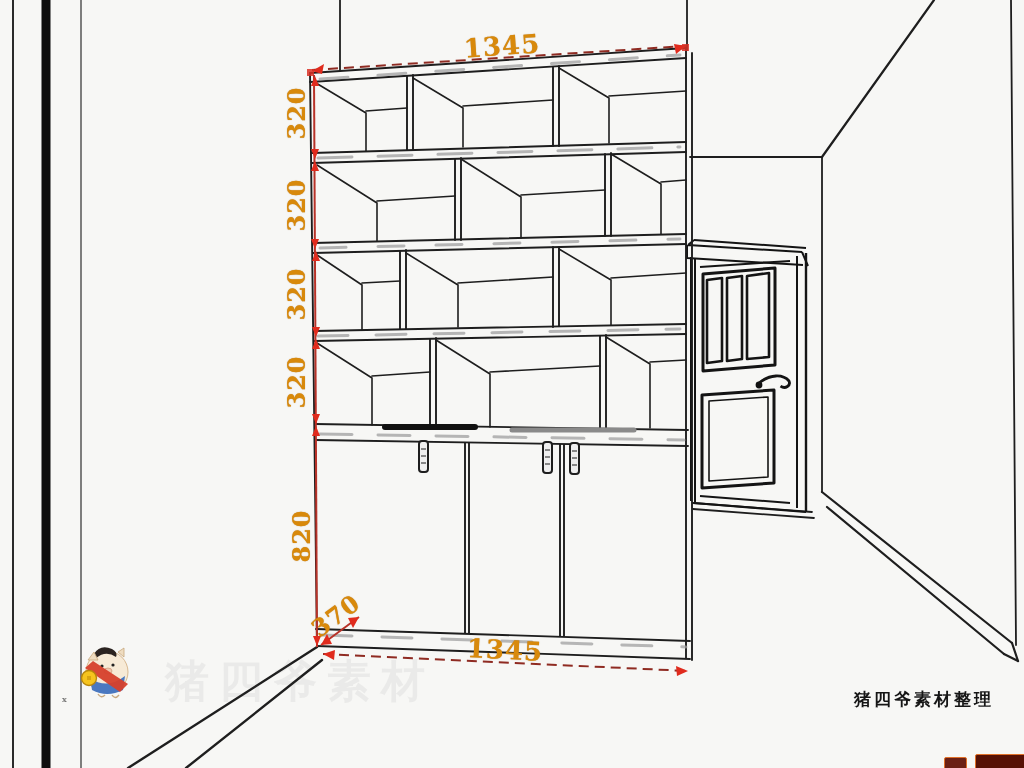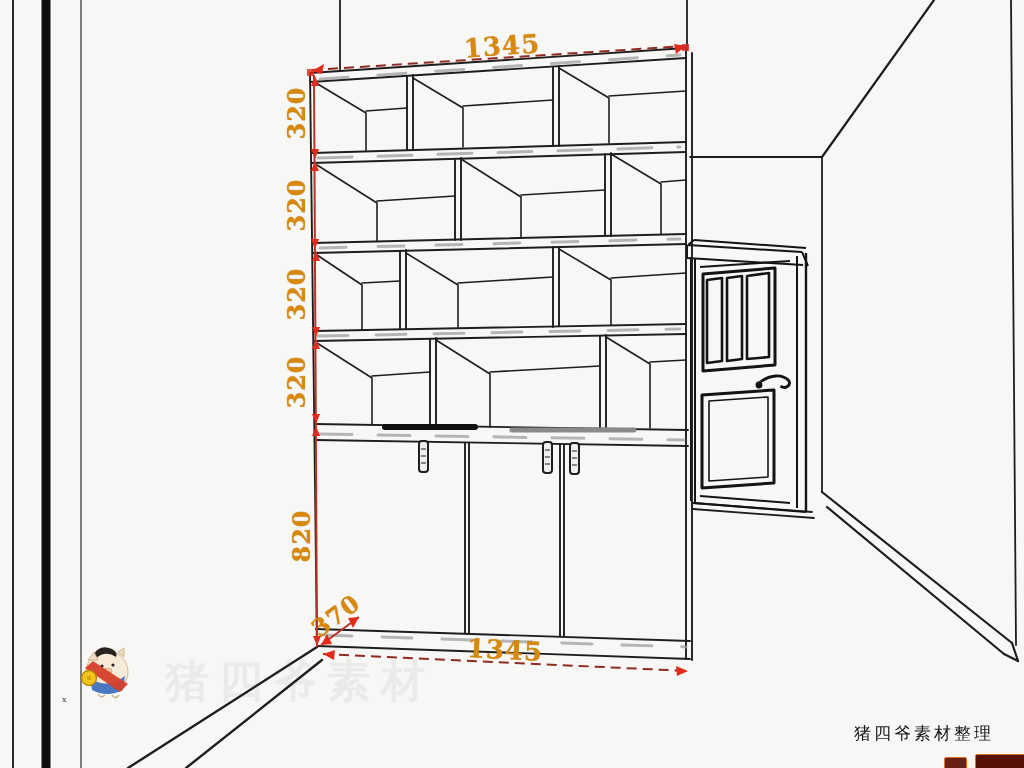--- a/index.html
+++ b/index.html
@@ -10,22 +10,22 @@
   }
   svg{position:absolute;left:0;top:0;}
   .dim-label{
     position:absolute;font-family:"DejaVu Serif", serif;font-weight:bold;
     color:#d8890b;font-size:24px;letter-spacing:1px;line-height:1;
     text-shadow:0 0 1px rgba(140,80,0,.55);white-space:nowrap;
     transform:translate(-50%,-50%);
   }
   .dim-label.big{font-size:26px;}
   .credit{
-    position:absolute;right:30px;top:722px;color:#161616;
-    font-size:17px;font-weight:normal;letter-spacing:3px;
+    position:absolute;right:30px;top:688px;color:#161616;
+    font-size:17px;font-weight:bold;letter-spacing:3px;
     font-family:"DejaVu Serif", serif;white-space:nowrap;
   }
   .wm-text{
     position:absolute;left:138px;top:652px;font-size:44px;font-weight:bold;
     color:#555;opacity:.07;letter-spacing:10px;white-space:nowrap;
     font-family:"DejaVu Serif", serif;pointer-events:none;margin-left:27px;
   }
   .corner-chip{position:absolute;border:1px solid #e07028;border-radius:2px;}
   .chip1{left:944px;top:757px;width:21px;height:11px;background:#6b2014;}
   .chip2{left:975px;top:754px;width:49px;height:14px;background:#571105;}

